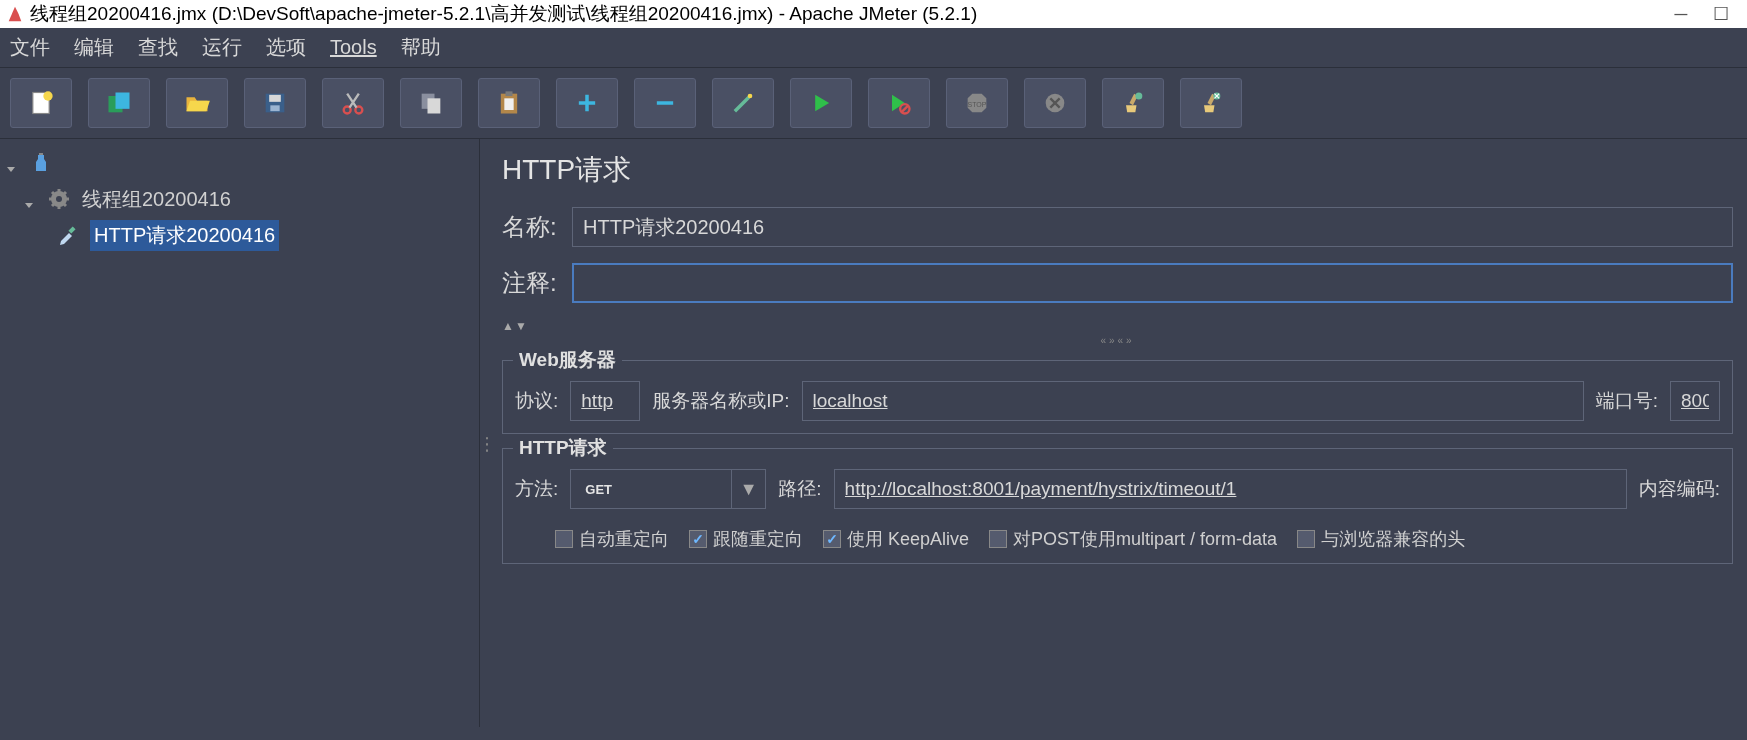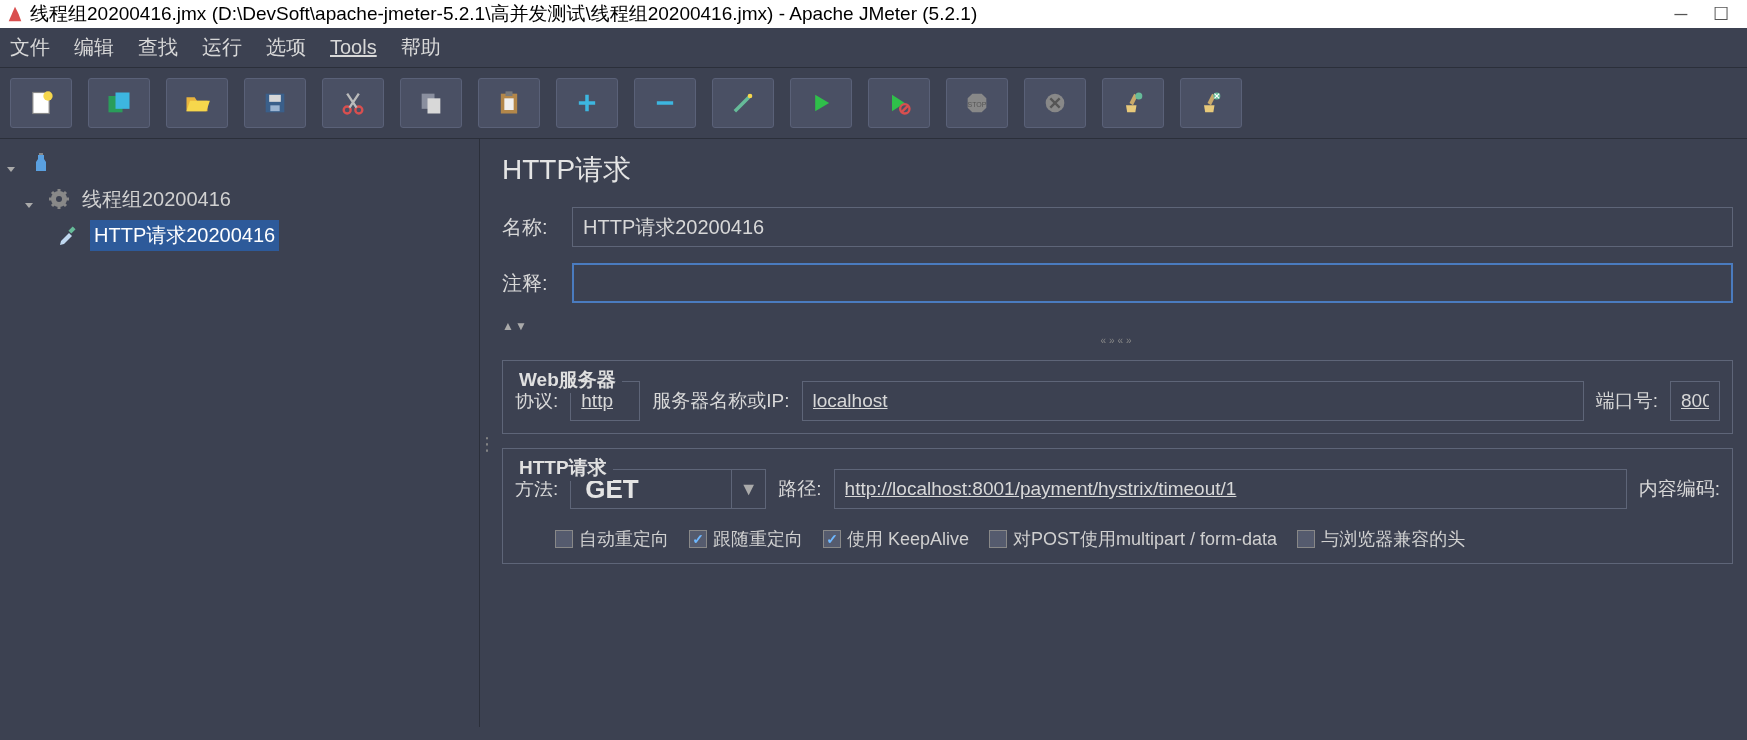--- a/index.html
+++ b/index.html
@@ -110,21 +110,21 @@
   font-weight: normal;
   color: #e4e4e4;
   margin-bottom: 18px;
 }
 .form-row {
   display: flex;
   align-items: center;
   margin-bottom: 16px;
   gap: 14px;
 }
-.form-row label { font-size: 20px; color: #d8d8d8; min-width: 56px; }
+.form-row label { font-size: 24px; color: #d8d8d8; min-width: 56px; }
 .form-row input[type=text] {
   flex: 1;
   background: #3c4151;
   border: 1px solid #5e6578;
   color: #d8d8d8;
   font-size: 20px;
   padding: 6px 10px;
   height: 40px;
 }
 .form-row input.focus { border: 2px solid #4a7bbf; }
@@ -166,21 +166,20 @@
 }
 .fieldset .legend {
   position: absolute;
   top: -14px;
   left: 10px;
   background: #3c4151;
   padding: 0 6px;
   font-size: 19px;
   color: #e0e0e0;
   font-weight: bold;
-  margin-top: 20px;
 }
 .inline-row {
   display: flex;
   align-items: center;
   gap: 12px;
   flex-wrap: nowrap;
 }
 .inline-row label { font-size: 19px; color: #d8d8d8; }
 .smallinput {
   background: #3c4151;
@@ -191,21 +190,21 @@
   height: 40px;
   text-decoration: underline;
 }
 .select-wrap {
   display: flex;
   align-items: center;
   border: 1px solid #5e6578;
   height: 40px;
   background: #3c4151;
 }
-.select-wrap .val { padding: 0 14px; font-size: 26px; font-weight: bold; color: #e4e4e4; min-width: 160px; }
+.select-wrap .val { padding: 0 14px; font-size: 13px; font-weight: bold; color: #e4e4e4; min-width: 160px; }
 .select-wrap .arrow {
   width: 34px;
   height: 100%;
   border-left: 1px solid #5e6578;
   display: flex;
   align-items: center;
   justify-content: center;
   color: #aaa;
 }
 .checks {

